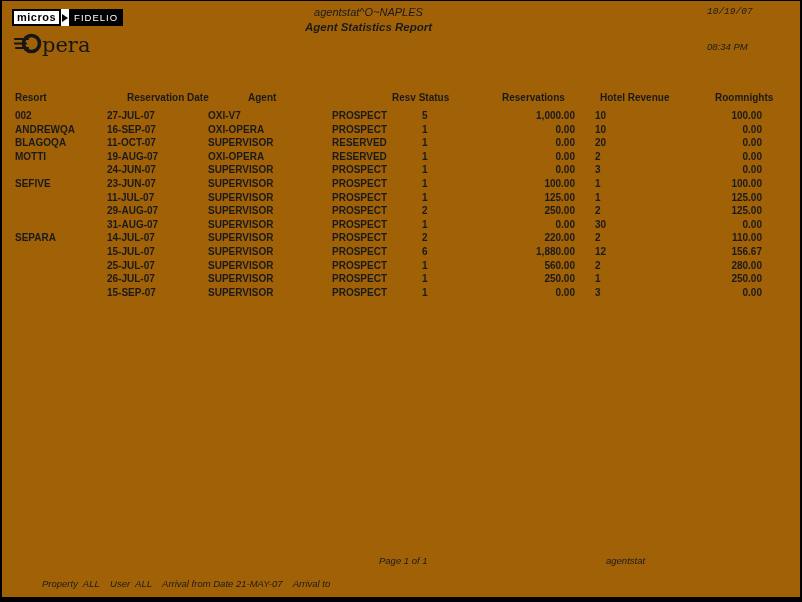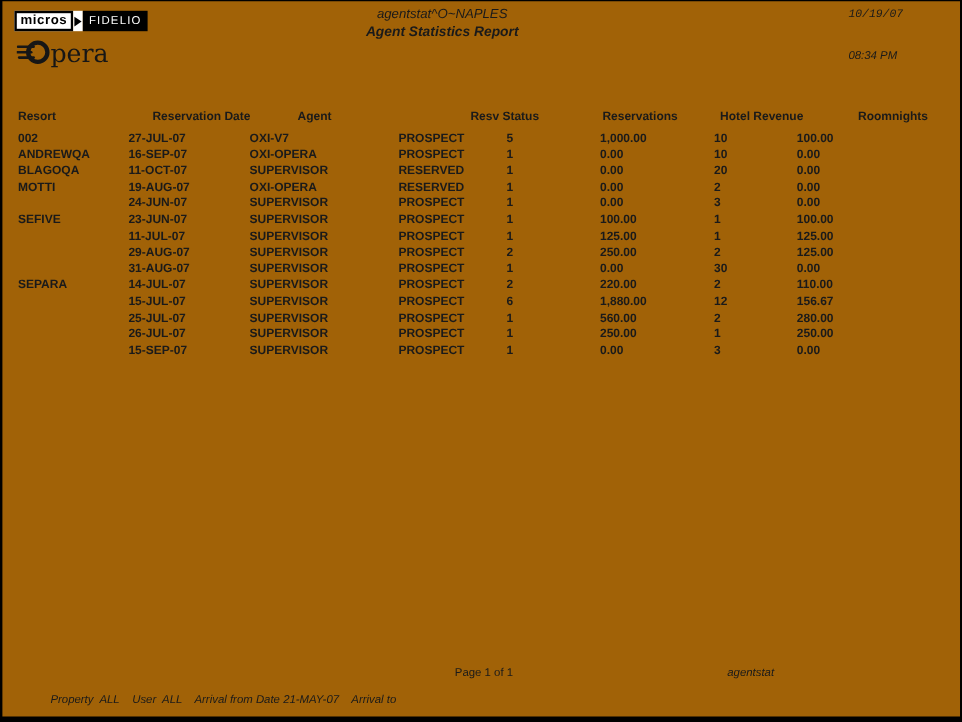--- a/index.html
+++ b/index.html
@@ -61,32 +61,32 @@
   
   .table { position: absolute; left: 13px; top: 90px; width: 760px; }
   .thead, .trow {
     display: grid;
     grid-template-columns: 92px 101px 124px 90px 78px 75px 89px 98px;
   }
   .thead { font-weight: bold; font-size: 10px; line-height: 13px; gap: 20px; }
   .tbody { margin-top: 5px; }
   .trow { font-weight: bold; font-size: 10px; line-height: 13.6px; }
   .cell { overflow: hidden; white-space: nowrap; }
-  .num { }
+  .num { text-align: right; }
   .c7 { padding-left: 20px; }
 
   
   .footer-filters {
     position: absolute; left: 40px; top: 553px; width: 330px;
     font-size: 9.5px; font-style: italic; line-height: 12px;
     white-space: pre-wrap;
   }
   .footer-page {
     position: absolute; left: 377px; top: 554px;
-    font-size: 9.5px; 
+    font-size: 9.5px; font-style: italic;
   }
   .footer-report {
     position: absolute; left: 604px; top: 554px;
     font-size: 9.5px; font-style: italic;
   }
 </style>
 </head>
 <body>
 
 <div class="page">

